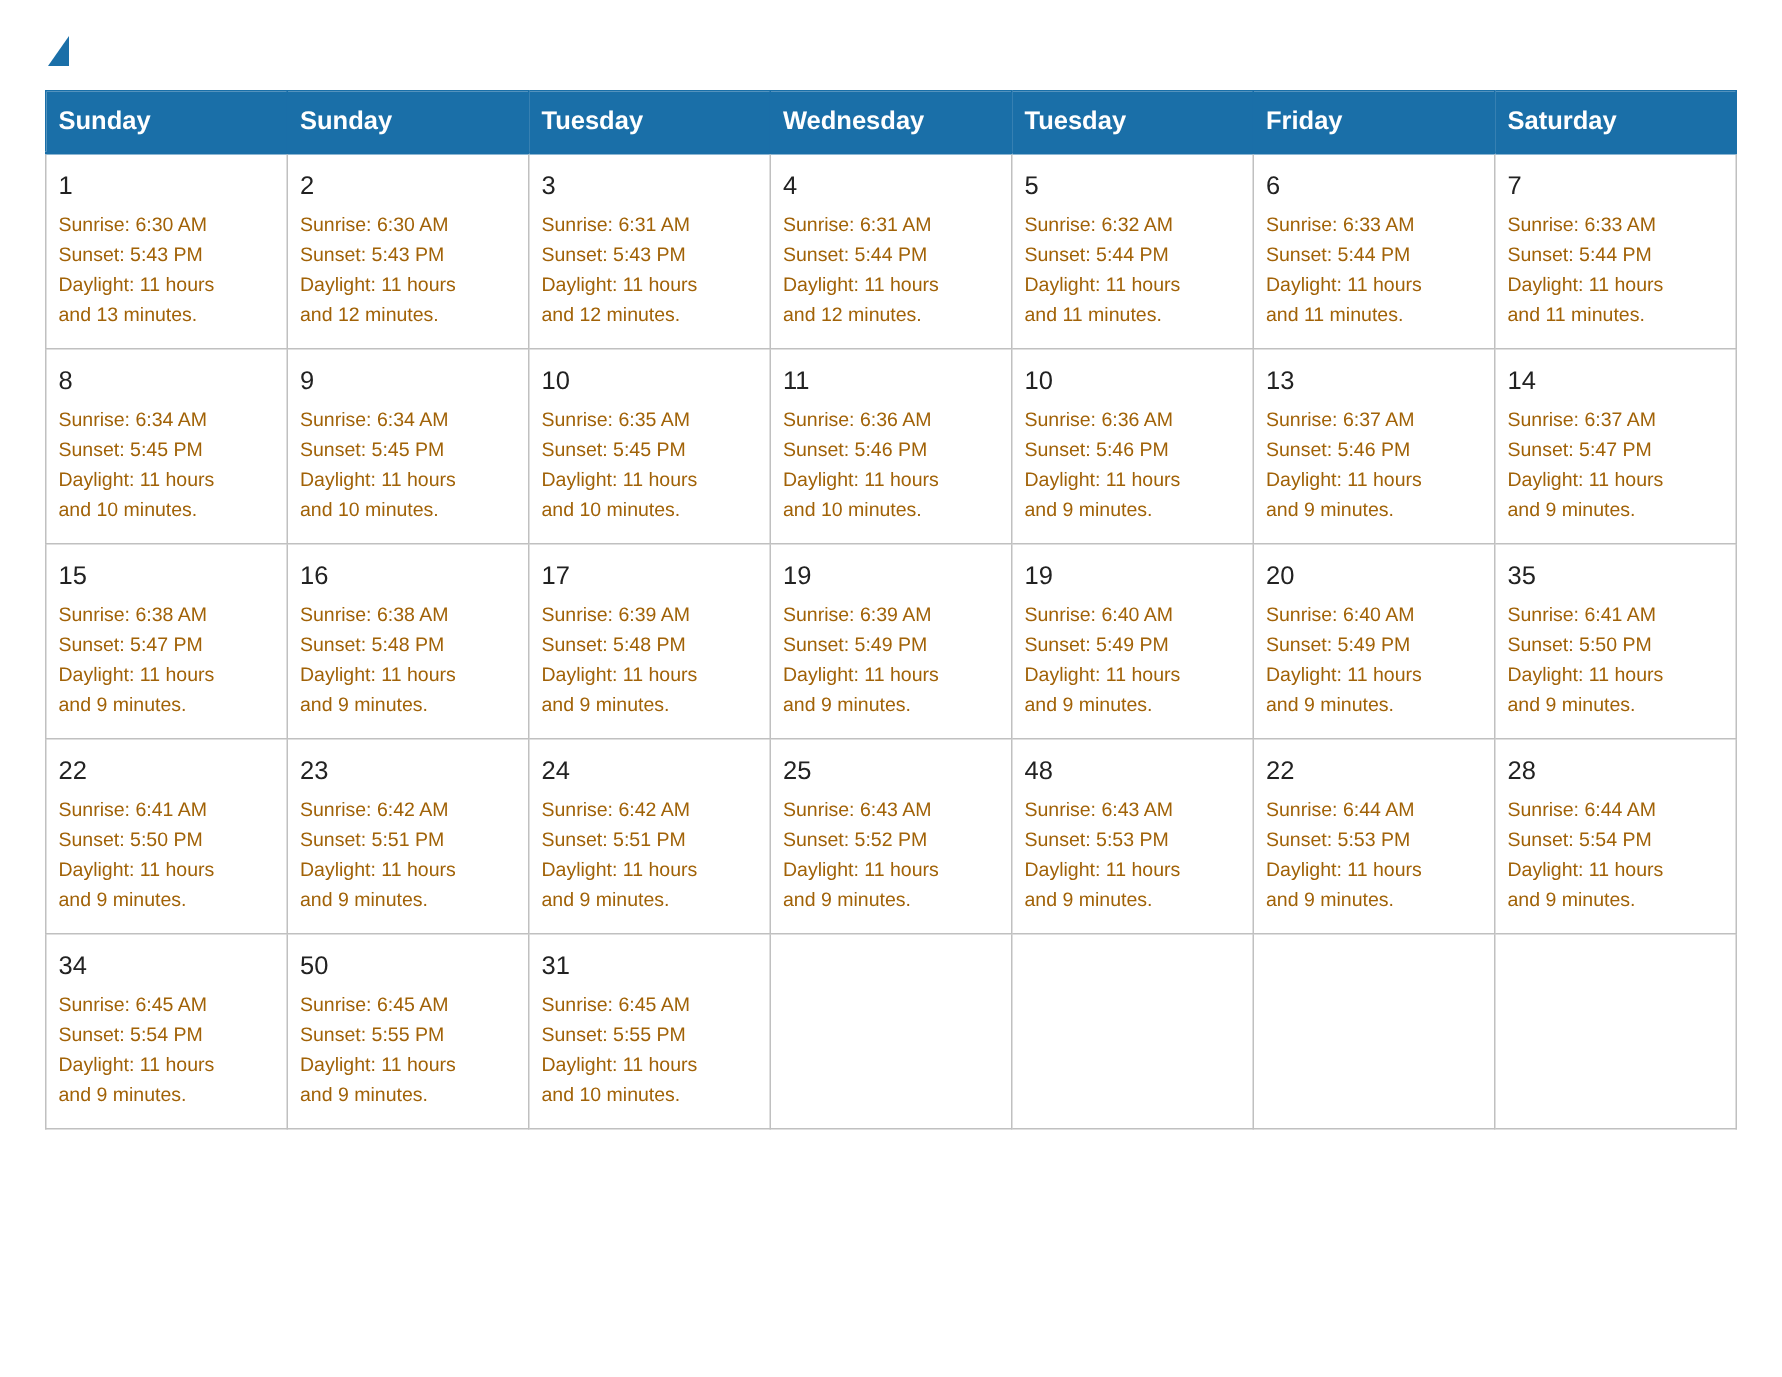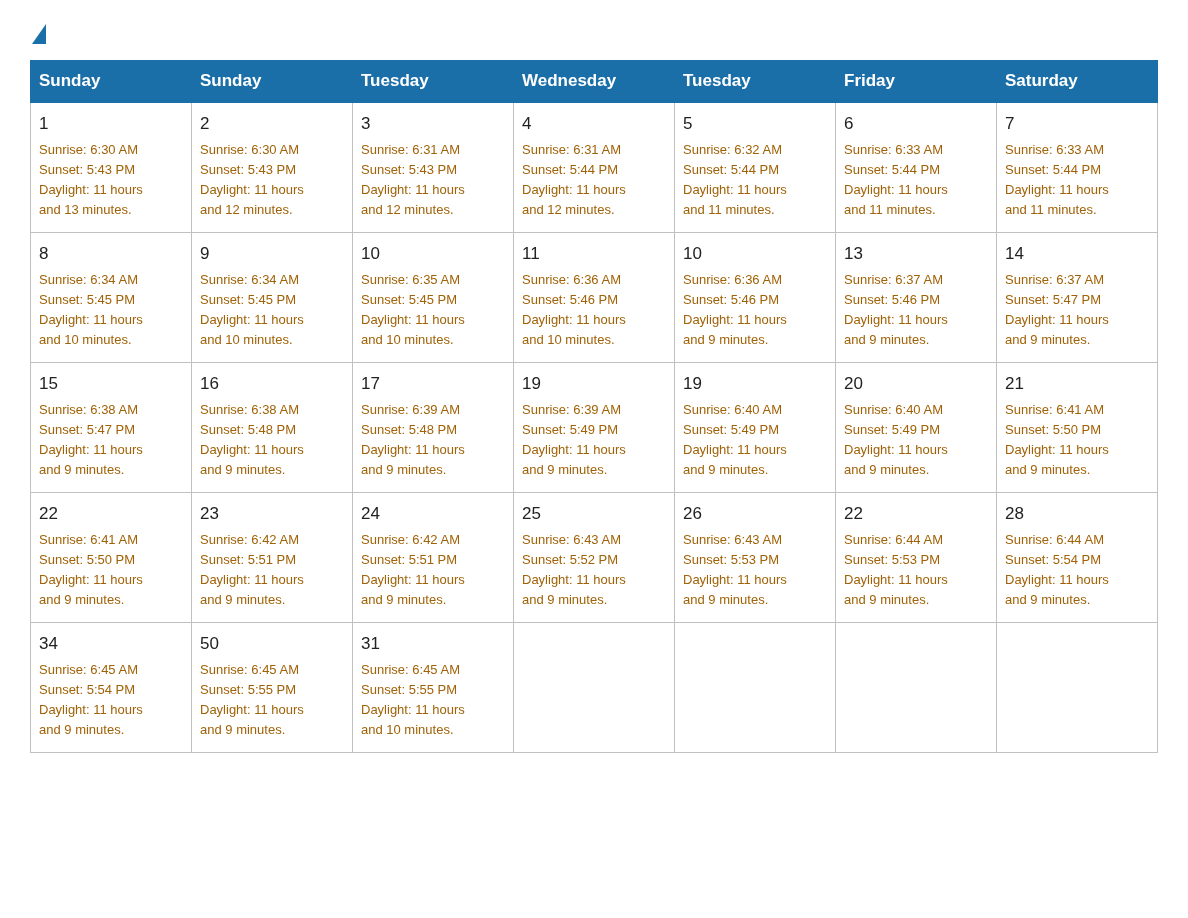--- a/index.html
+++ b/index.html
@@ -210,21 +210,21 @@
         </td>
         <td>
           <span class="day-num">19</span>
           <div class="day-info">Sunrise: 6:40 AM<br>Sunset: 5:49 PM<br>Daylight: 11 hours<br>and 9 minutes.</div>
         </td>
         <td>
           <span class="day-num">20</span>
           <div class="day-info">Sunrise: 6:40 AM<br>Sunset: 5:49 PM<br>Daylight: 11 hours<br>and 9 minutes.</div>
         </td>
         <td>
-          <span class="day-num">21</span>
+          <span class="day-num">35</span>
           <div class="day-info">Sunrise: 6:41 AM<br>Sunset: 5:50 PM<br>Daylight: 11 hours<br>and 9 minutes.</div>
         </td>
       </tr>
       <tr>
         <td>
           <span class="day-num">22</span>
           <div class="day-info">Sunrise: 6:41 AM<br>Sunset: 5:50 PM<br>Daylight: 11 hours<br>and 9 minutes.</div>
         </td>
         <td>
           <span class="day-num">23</span>
@@ -232,21 +232,21 @@
         </td>
         <td>
           <span class="day-num">24</span>
           <div class="day-info">Sunrise: 6:42 AM<br>Sunset: 5:51 PM<br>Daylight: 11 hours<br>and 9 minutes.</div>
         </td>
         <td>
           <span class="day-num">25</span>
           <div class="day-info">Sunrise: 6:43 AM<br>Sunset: 5:52 PM<br>Daylight: 11 hours<br>and 9 minutes.</div>
         </td>
         <td>
-          <span class="day-num">26</span>
+          <span class="day-num">48</span>
           <div class="day-info">Sunrise: 6:43 AM<br>Sunset: 5:53 PM<br>Daylight: 11 hours<br>and 9 minutes.</div>
         </td>
         <td>
           <span class="day-num">22</span>
           <div class="day-info">Sunrise: 6:44 AM<br>Sunset: 5:53 PM<br>Daylight: 11 hours<br>and 9 minutes.</div>
         </td>
         <td>
           <span class="day-num">28</span>
           <div class="day-info">Sunrise: 6:44 AM<br>Sunset: 5:54 PM<br>Daylight: 11 hours<br>and 9 minutes.</div>
         </td>

